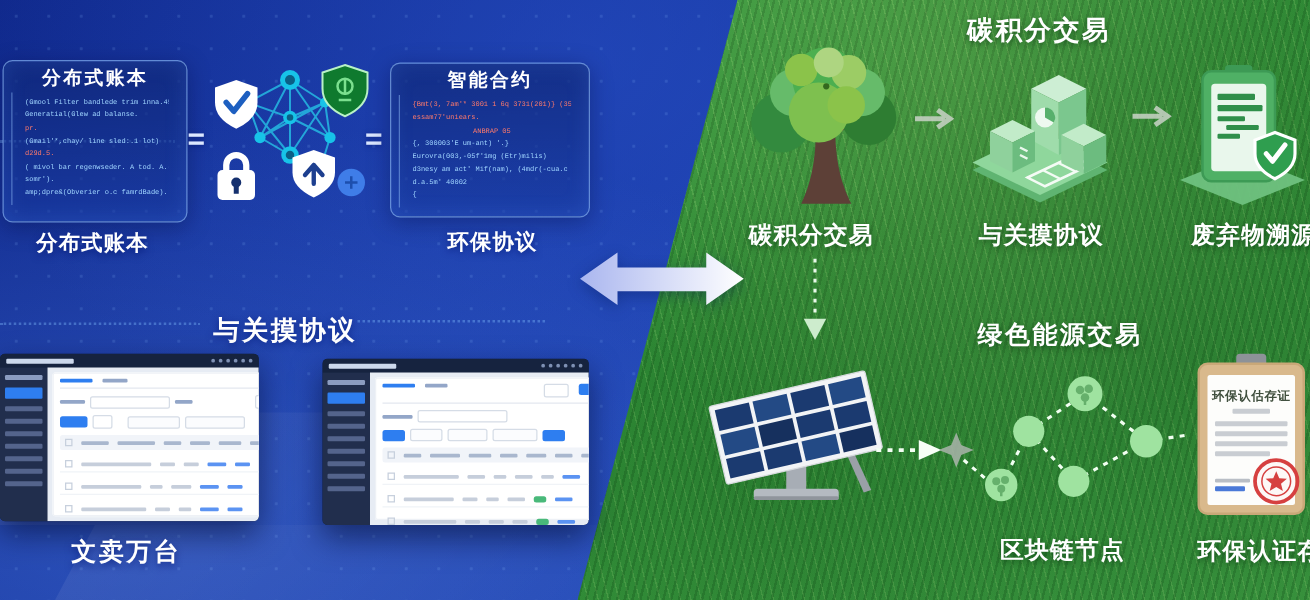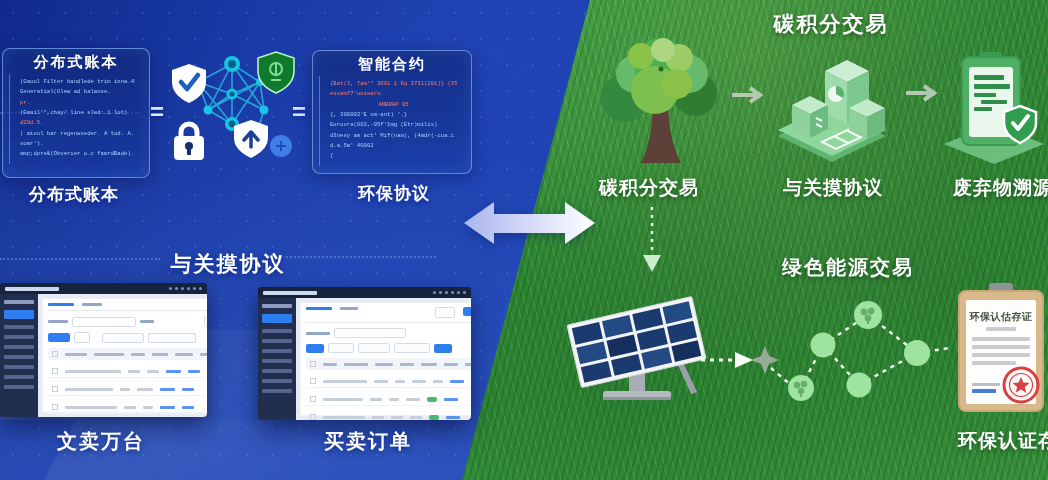--- a/index.html
+++ b/index.html
@@ -318,21 +318,20 @@
               <span class="stub" style="width:12px;"></span>
               <span class="stub" style="width:12px;"></span>
               <span class="badge"></span>
               <span class="link" style="width:14px;"></span>
             </div>
 
       </div>
         </div>
     </div>
   </div>
-  <div class="lbl on-blue center" style="left:368px;top:428px;font-size:20px;letter-spacing:2px;">买卖订单</div>
 
   <svg class="abs" style="left:462px;top:196px;filter:drop-shadow(0 3px 6px rgba(0,20,80,.35));" width="135" height="55" viewBox="0 0 135 55">
     <defs>
         <linearGradient id="agrad" x1="0" y1="0" x2="1" y2="0">
       <stop offset="0" stop-color="#aab6ef"></stop>
           <stop offset="1" stop-color="#ffffff"></stop>
     </linearGradient>
       </defs>
     <polygon points="2,27 32,6 32,18 103,18 103,6 133,27 103,48 103,37 32,37 32,48" fill="url(#agrad)"></polygon>
   </svg>
@@ -487,14 +486,15 @@
     </g>
     <rect x="17" y="100" width="28" height="3" rx="1" fill="#b9bec5"></rect>
     <rect x="17" y="106" width="24" height="4" rx="1" fill="#4a79d8"></rect>
     <g>
       <circle cx="66" cy="102" r="17" fill="rgba(255,240,238,0.3)" stroke="#d64040" stroke-width="3"></circle>
       <circle cx="66" cy="102" r="11.5" fill="none" stroke="#d64040" stroke-width="1.2"></circle>
       <path d="M66,94 L68.4,99.6 L74.5,100 L69.8,103.9 L71.3,109.8 L66,106.5 L60.7,109.8 L62.2,103.9 L57.5,100 L63.6,99.6 Z" fill="#d64040"></path>
     </g>
   </svg>
 
+  <div class="lbl on-green center" style="left:850px;top:427px;font-size:19px;">区块链节点</div>
   <div class="lbl on-green" style="left:958px;top:428px;font-size:19px;">环保认证存证</div>
 </div>
 
 </body></html>

